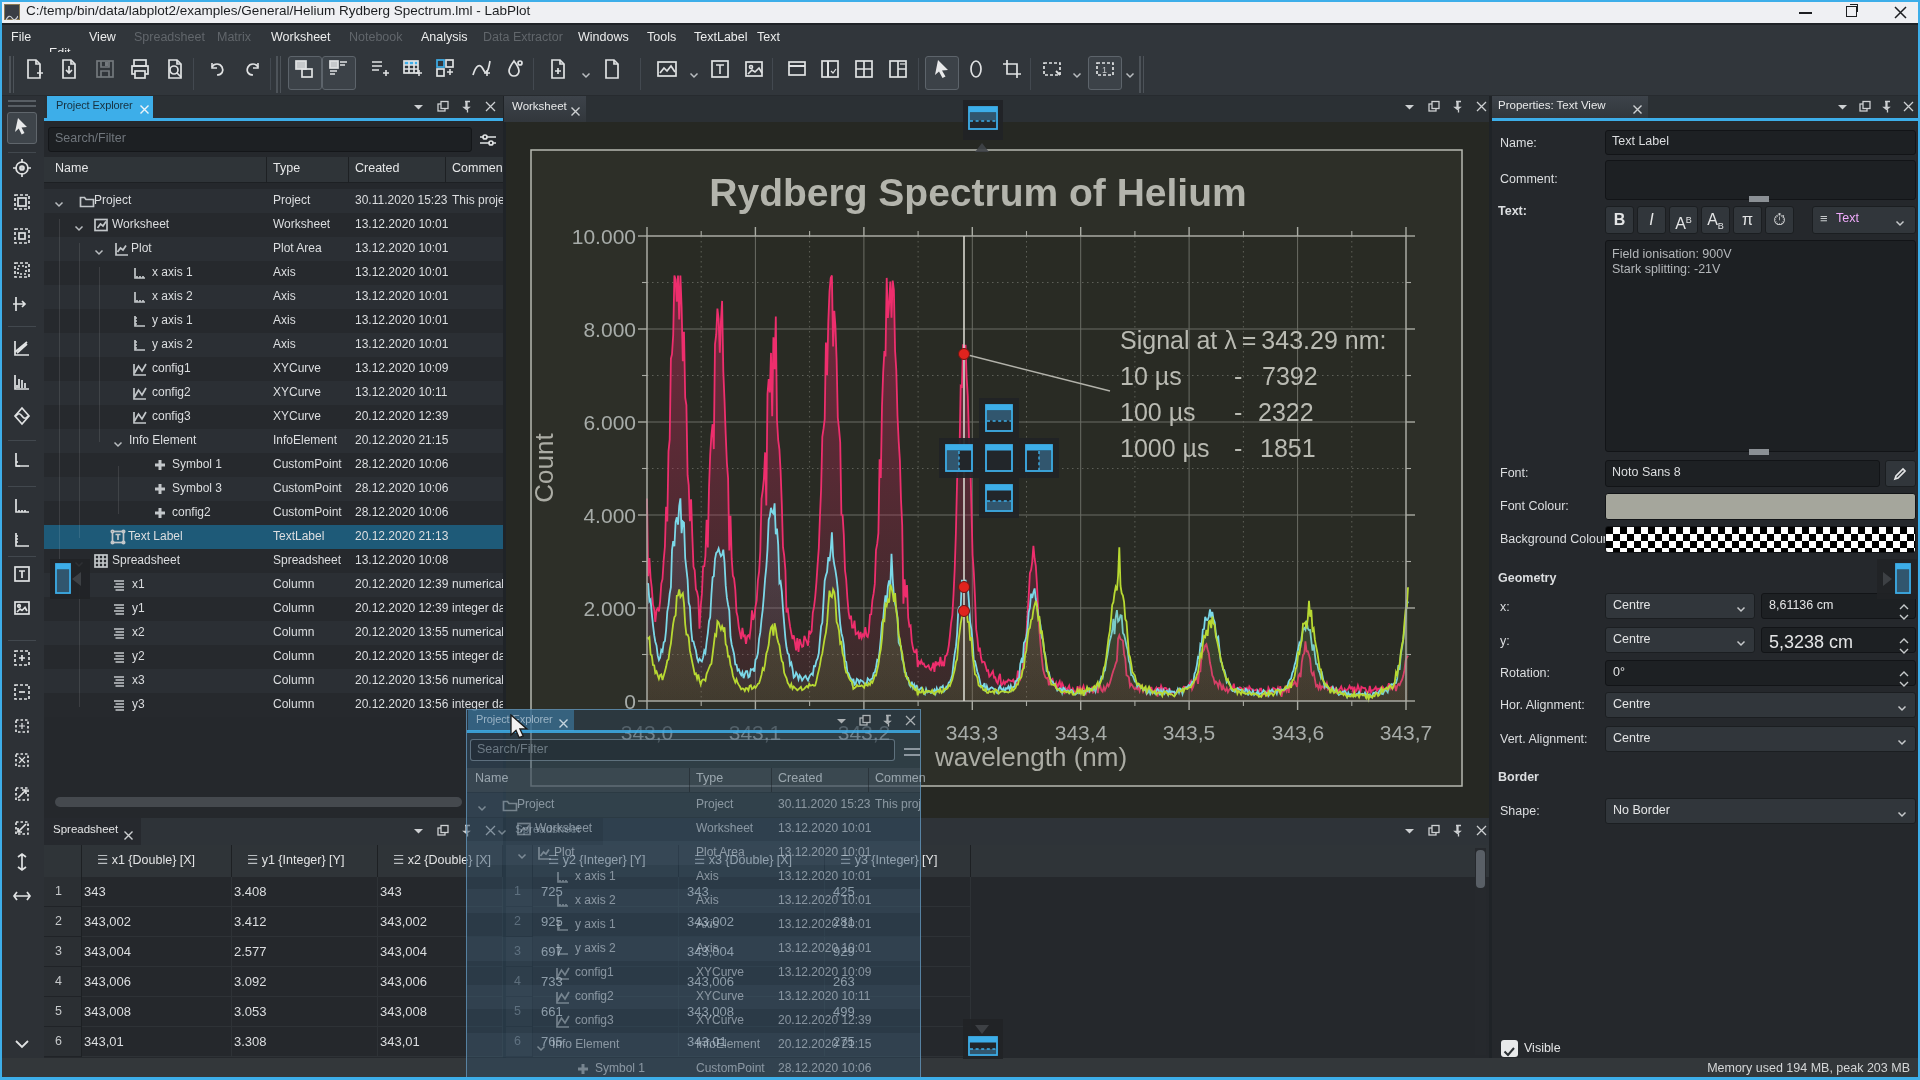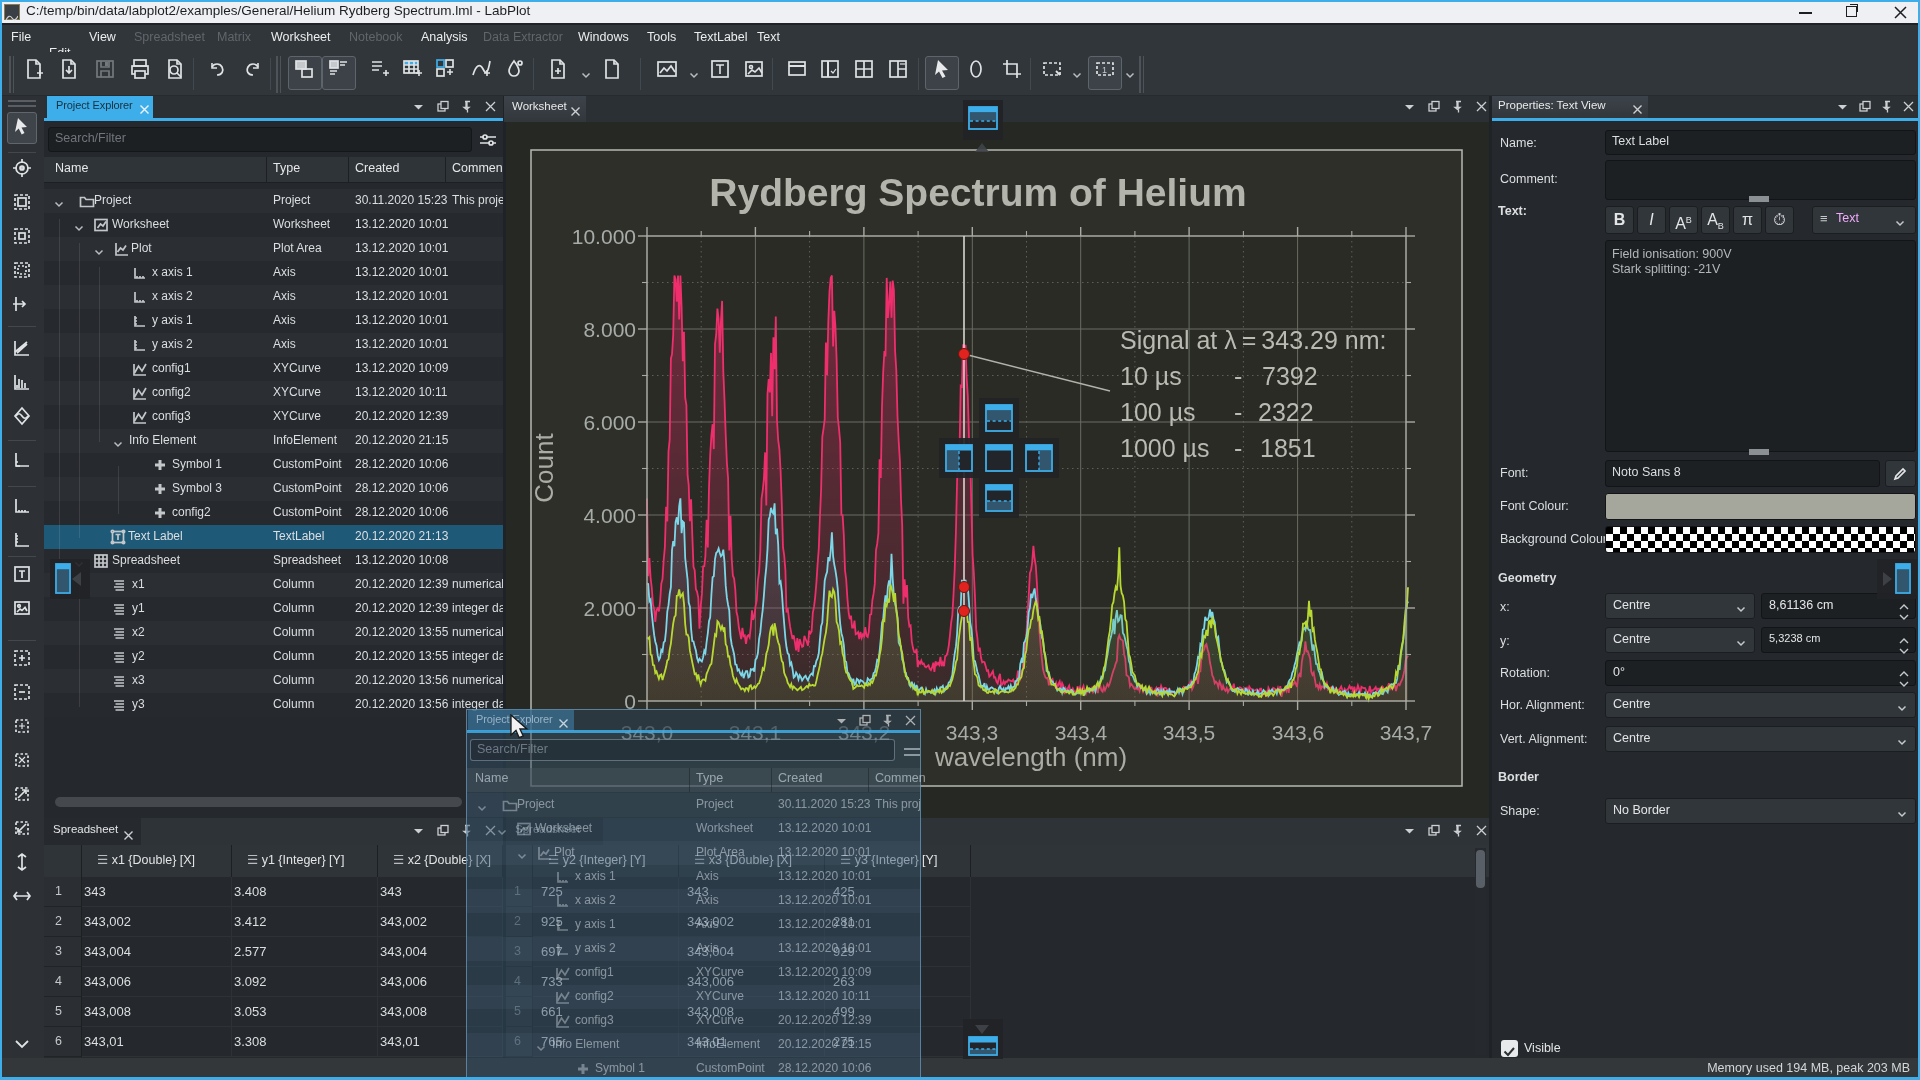--- a/index.html
+++ b/index.html
@@ -859,21 +859,21 @@
     <div class="abs" style="left:1898px;top:607px"><svg width="12" height="8" viewBox="0 0 12 8" fill="none" stroke="#e0e2e3" stroke-width="1.7" xmlns="http://www.w3.org/2000/svg">
         <path d="M2 2l4 4 4-4" stroke="#c6c9cb" stroke-width="1.4"></path>
       </svg></div>
     <div class="txt" style="left:1500px;top:634px;font-size:12.5px;color:#dcdee0">y:</div>
     <div class="abs" style="left:1605px;top:627px;width:150px;height:26px;background:#31363b;border:1px solid #1b1e21;border-radius:3px"></div>
     <div class="txt" style="left:1613px;top:632px;font-size:12.5px;color:#e4e5e6">Centre</div>
     <div class="abs" style="left:1735px;top:635px"><svg width="12" height="12" viewBox="0 0 12 12" fill="none" stroke="#c6c9cb" stroke-width="1.5" xmlns="http://www.w3.org/2000/svg">
         <path d="M2.5 4.5l3.5 3.5 3.5-3.5"></path>
       </svg></div>
     <div class="abs" style="left:1761px;top:627px;width:155px;height:26px;background:#1d2023;border:1px solid #121417;border-radius:3px"></div>
-    <div class="txt" style="left:1769px;top:632px;font-size:11px;color:#e4e5e6">5,3238 cm</div>
+    <div class="txt" style="left:1769px;top:632px;font-size:18px;color:#e4e5e6">5,3238 cm</div>
     <div class="abs" style="left:1898px;top:631px"><svg width="12" height="8" viewBox="0 0 12 8" fill="none" stroke="#e0e2e3" stroke-width="1.7" xmlns="http://www.w3.org/2000/svg">
         <path d="M2 6l4-4 4 4" stroke="#c6c9cb" stroke-width="1.4"></path>
       </svg></div>
     <div class="abs" style="left:1898px;top:641px"><svg width="12" height="8" viewBox="0 0 12 8" fill="none" stroke="#e0e2e3" stroke-width="1.7" xmlns="http://www.w3.org/2000/svg">
         <path d="M2 2l4 4 4-4" stroke="#c6c9cb" stroke-width="1.4"></path>
       </svg></div>
     <div class="txt" style="left:1500px;top:666px;font-size:12.5px;color:#dcdee0">Rotation:</div>
     <div class="abs" style="left:1605px;top:660px;width:311px;height:26px;background:#1d2023;border:1px solid #121417;border-radius:3px"></div>
     <div class="txt" style="left:1613px;top:665px;font-size:12.5px;color:#e4e5e6">0°</div>
     <div class="abs" style="left:1898px;top:664px"><svg width="12" height="8" viewBox="0 0 12 8" fill="none" stroke="#e0e2e3" stroke-width="1.7" xmlns="http://www.w3.org/2000/svg">

